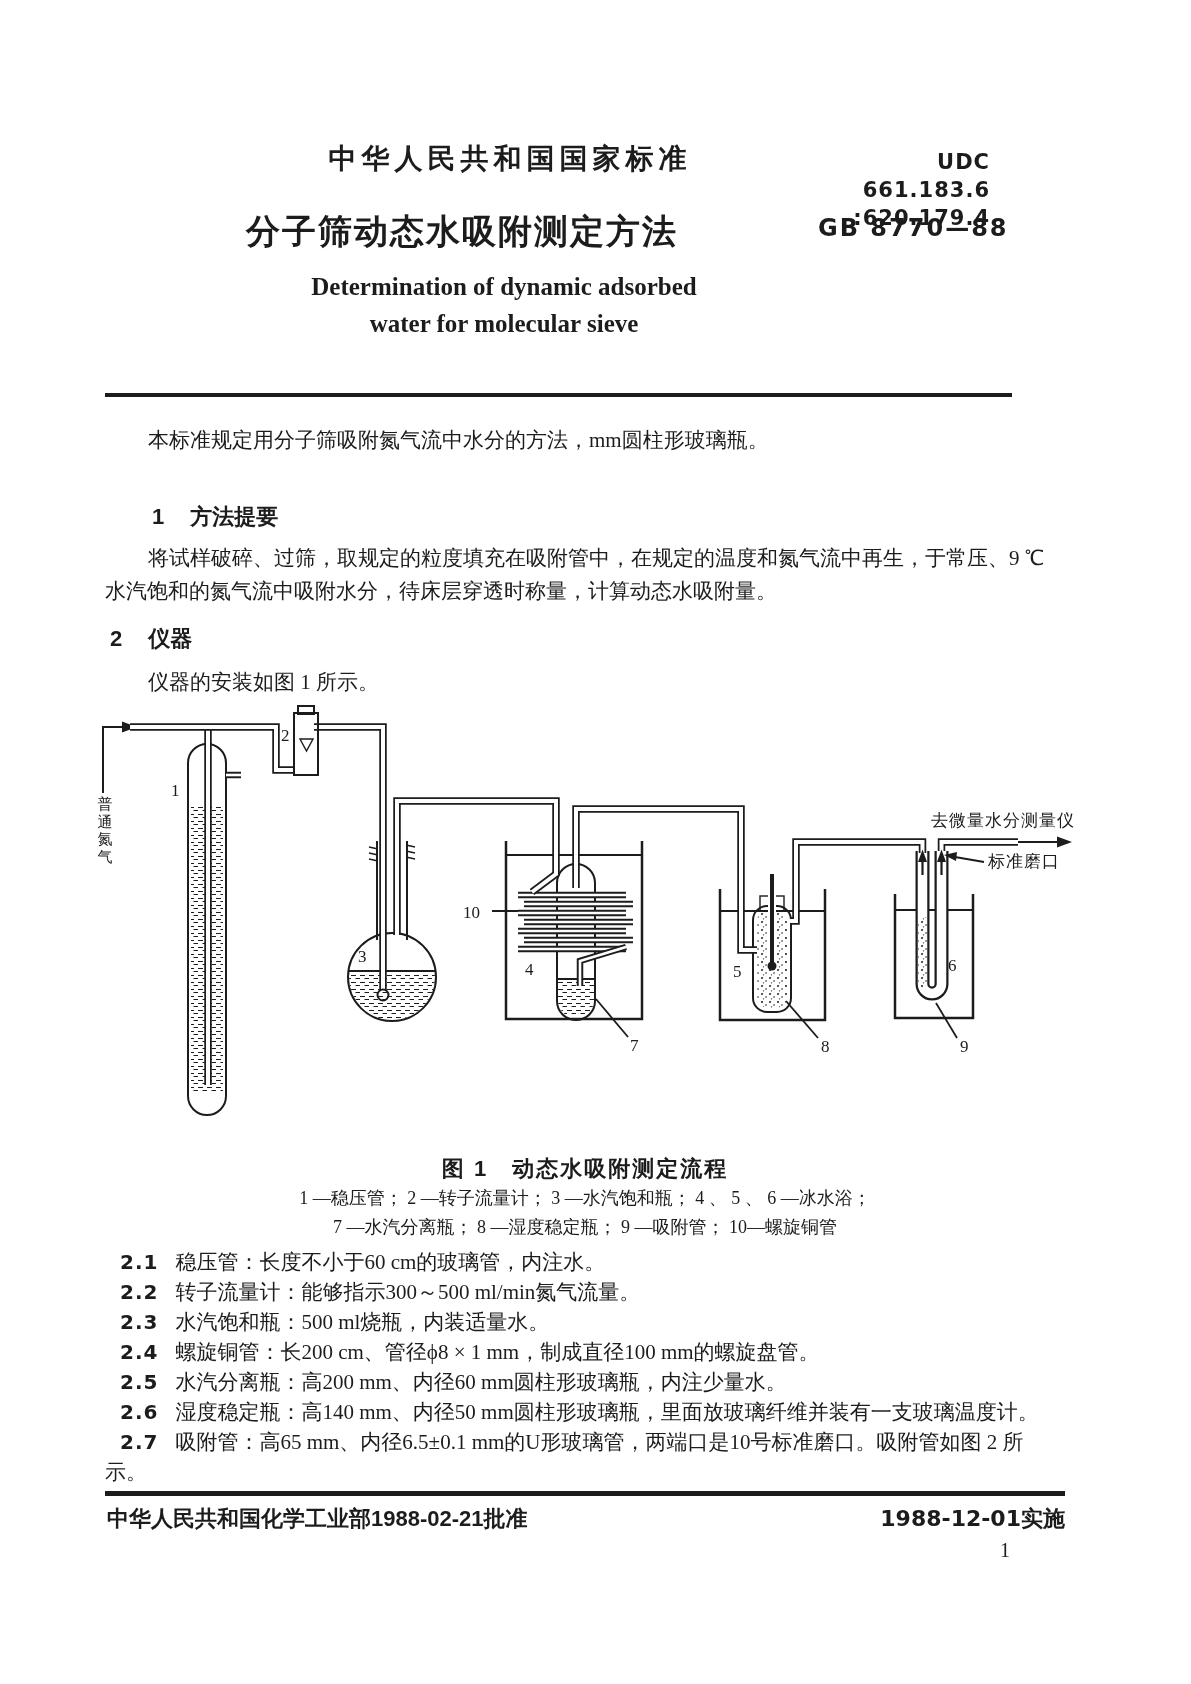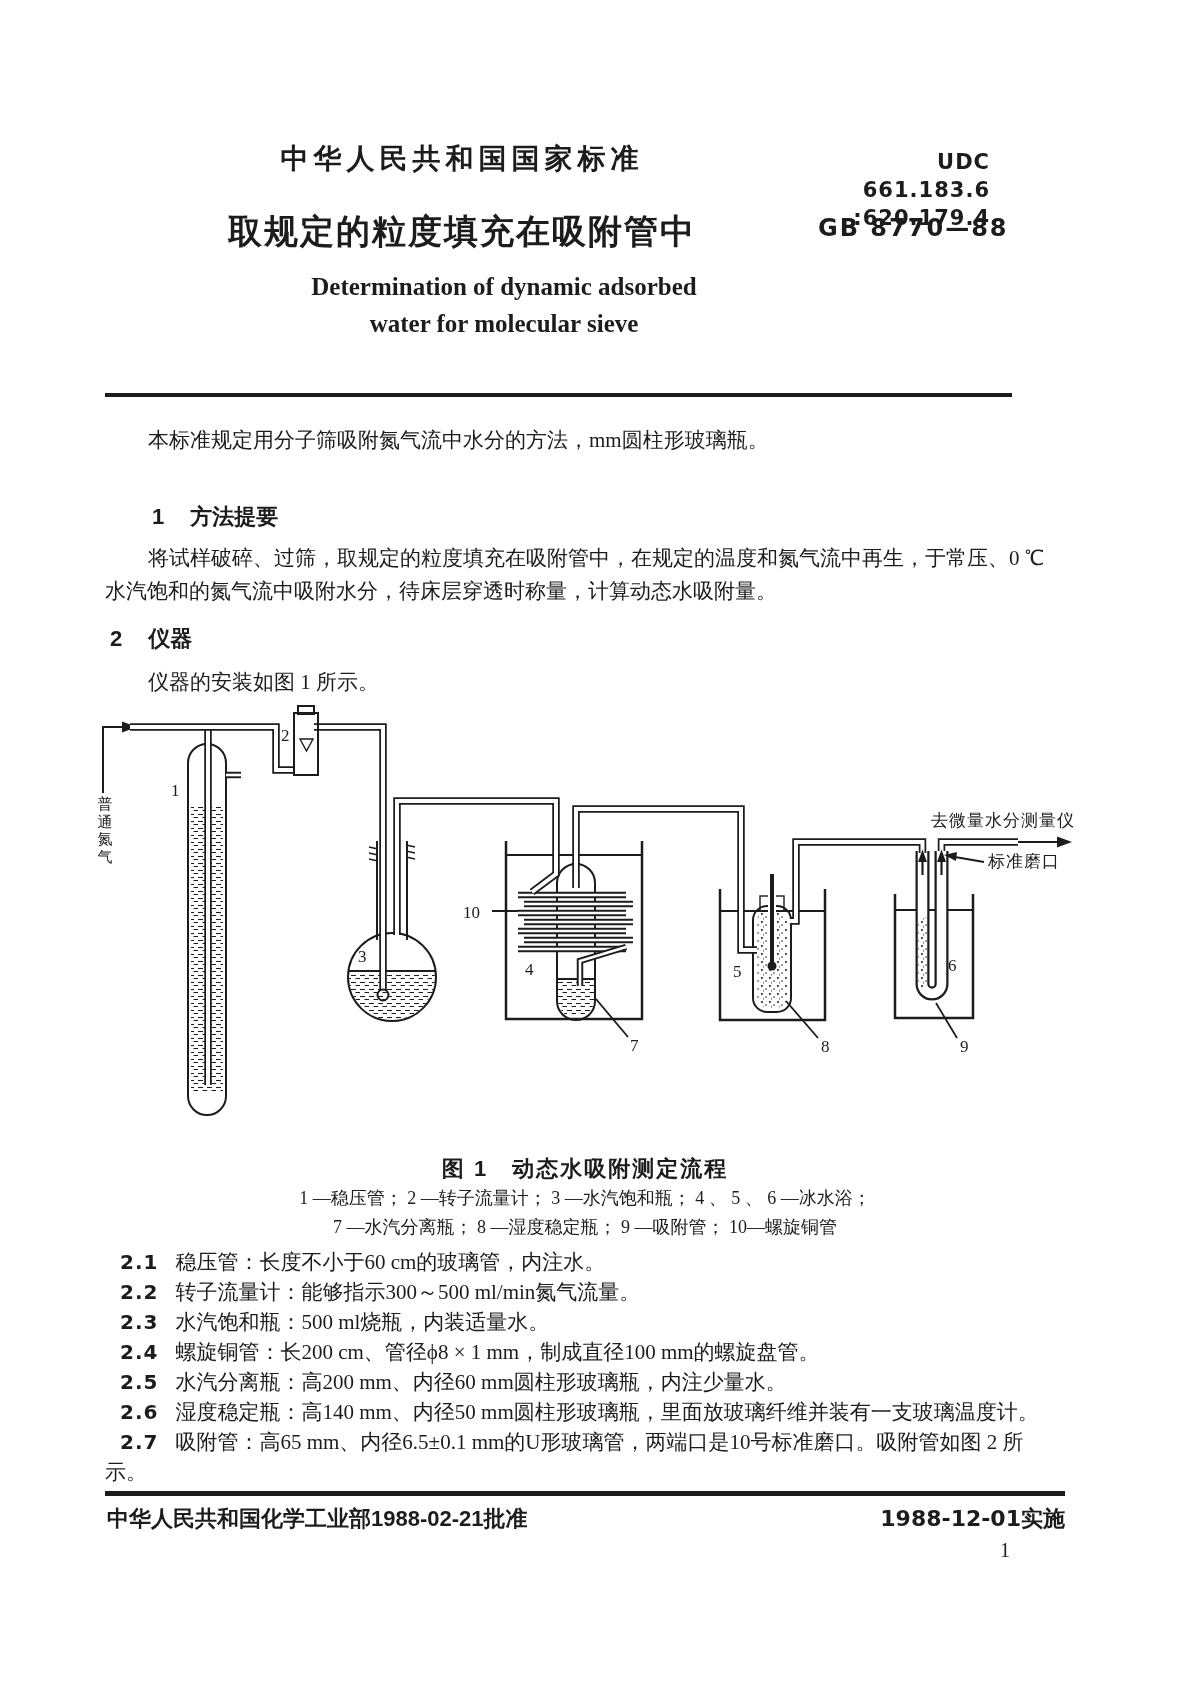--- a/index.html
+++ b/index.html
@@ -1,19 +1,19 @@
 <!DOCTYPE html>
 <html><head>
 <meta charset="utf-8">
 <style>
   html,body{margin:0;padding:0;background:#e8e8e8;}
   .page{position:relative;width:1191px;height:1684px;background:#ffffff;color:#1c1c1c;overflow:hidden;margin:0 auto;}
   .page > *{position:absolute;margin:0;}
 
-  .std-title{left:0;top:140px;width:924px;text-align:center;font:600 28px "Liberation Serif",serif;letter-spacing:5px;}
+  .std-title{left:0;top:140px;width:924px;text-align:center;font:600 28px "Liberation Serif",serif;letter-spacing:5px;padding-left:48px;}
   .udc{left:812px;top:148px;width:178px;text-align:right;font:bold 21px "DejaVu Sans",sans-serif;line-height:28px;letter-spacing:1px;}
   .udc div{position:static;}
   .doc-title{left:0;top:209px;width:924px;text-align:center;font:bold 34px "Liberation Sans",sans-serif;letter-spacing:2px;}
   .gb-no{left:818px;top:214px;font:bold 24px "DejaVu Sans",sans-serif;letter-spacing:2px;}
   .en-title{left:0;top:268px;width:924px;text-align:center;font:bold 25px "Liberation Serif",serif;line-height:37px;margin-left:42px;}
   .en-title div{position:static;}
 
   .rule{left:105px;background:#1c1c1c;}
   .rule-top{top:393px;width:907px;height:4px;}
   .rule-bottom{top:1491px;width:960px;height:5px;}
@@ -65,34 +65,34 @@
 
 <div class="page">
 
   <div class="std-title">中华人民共和国国家标准</div>
 
   <div class="udc">
     <div>UDC 661.183.6</div>
     <div>:620.179.4</div>
   </div>
 
-  <div class="doc-title">取规定的粒度填充在吸附管中</div>
+  <div class="doc-title">分子筛动态水吸附测定方法</div>
   <div class="gb-no">GB 8770—88</div>
 
   <div class="en-title">
     <div>Determination of dynamic adsorbed</div>
     <div>water for molecular sieve</div>
   </div>
 
   <div class="rule rule-top"></div>
 
   <p class="body indent pos-p1">本标准规定用分子筛吸附氮气流中水分的方法，mm圆柱形玻璃瓶。</p>
 
   <h2 class="sec pos-h1"><span>1</span><span class="ht">方法提要</span></h2>
-  <p class="body indent pos-s1l1">将试样破碎、过筛，取规定的粒度填充在吸附管中，在规定的温度和氮气流中再生，于常压、0 ℃</p>
+  <p class="body indent pos-s1l1">将试样破碎、过筛，取规定的粒度填充在吸附管中，在规定的温度和氮气流中再生，于常压、9 ℃</p>
   <p class="body pos-s1l2">水汽饱和的氮气流中吸附水分，待床层穿透时称量，计算动态水吸附量。</p>
 
   <h2 class="sec pos-h2"><span>2</span><span class="ht">仪器</span></h2>
   <p class="body indent pos-s2lead">仪器的安装如图 1 所示。</p>
 
   <svg class="diagram" viewBox="0 700 1191 455" xmlns="http://www.w3.org/2000/svg">
     <defs>
       <pattern id="hatch" width="9" height="7" patternUnits="userSpaceOnUse">
         <path d="M0,2.5 H5 M4.5,5.5 H9" stroke="#1c1c1c" stroke-width="1.1" fill="none"></path>
       </pattern>

